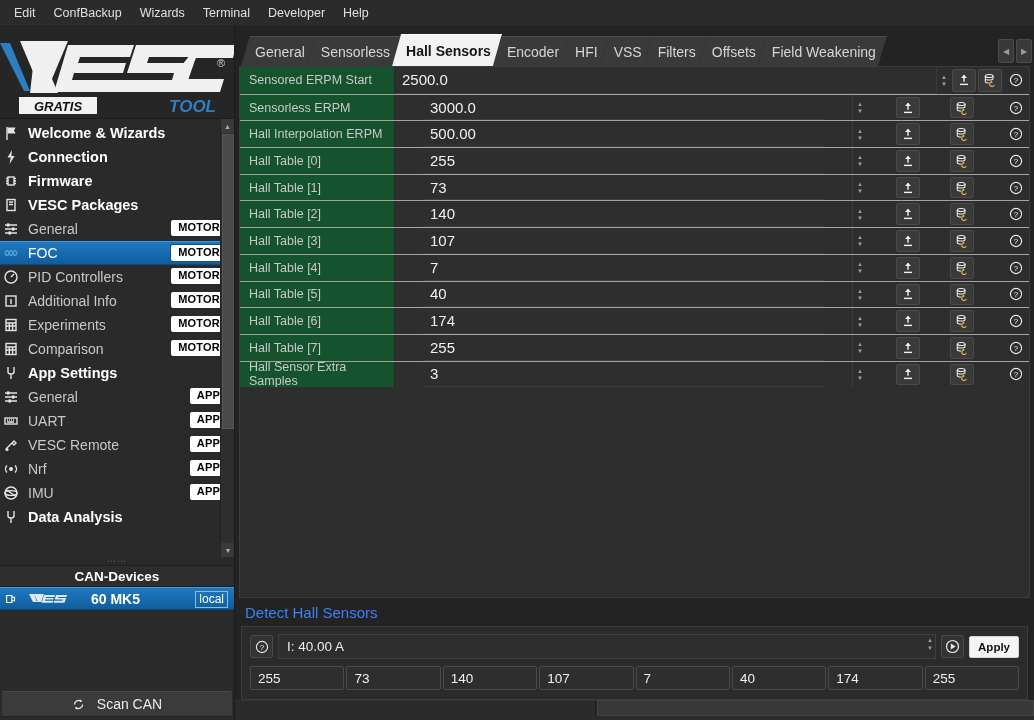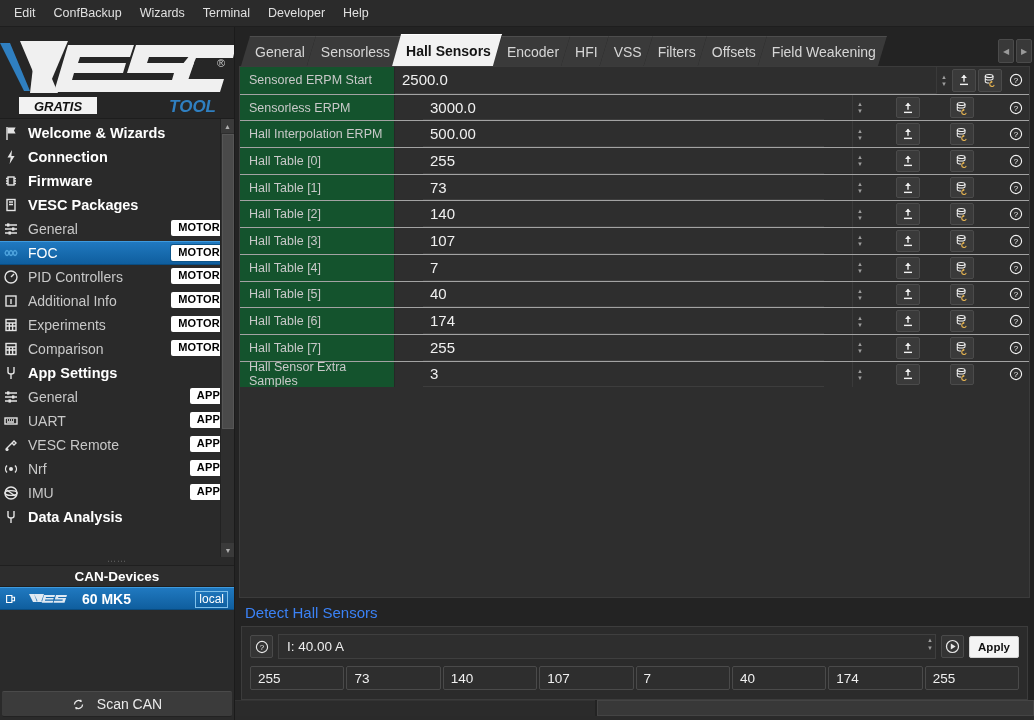--- a/index.html
+++ b/index.html
@@ -103,21 +103,21 @@
     border-top: 1px solid #1f1f1f; border-bottom: 1px solid #1f1f1f;
   }
   #canlist { background: #2a2a2a; flex: 1; }
   .canrow {
     height: 23px; display: flex; align-items: center;
     padding-left: 2px; position: relative;
     background: linear-gradient(#2079c0, #0f5e9e);
     border-top: 1px solid #3e9ade; border-bottom: 1px solid #0a4c80;
   }
   .canrow .cname {
-    font-size: 14px; font-weight: bold; color: #ffffff; margin-left: 14px;
+    font-size: 14px; font-weight: bold; color: #ffffff; margin-left: 23px;
   }
   .canrow .clocal {
     position: absolute; right: 6px; top: 3px;
     font-size: 12px; color: #ffffff;
     padding: 0 3px; border: 1px solid #7fc0ea; line-height: 15px;
   }
   #scancan {
     height: 26px; background: #3b3b3b;
     border-top: 1px solid #4a4a4a; border-bottom: 1px solid #222;
     margin: 0 2px 3px; border-radius: 2px;

